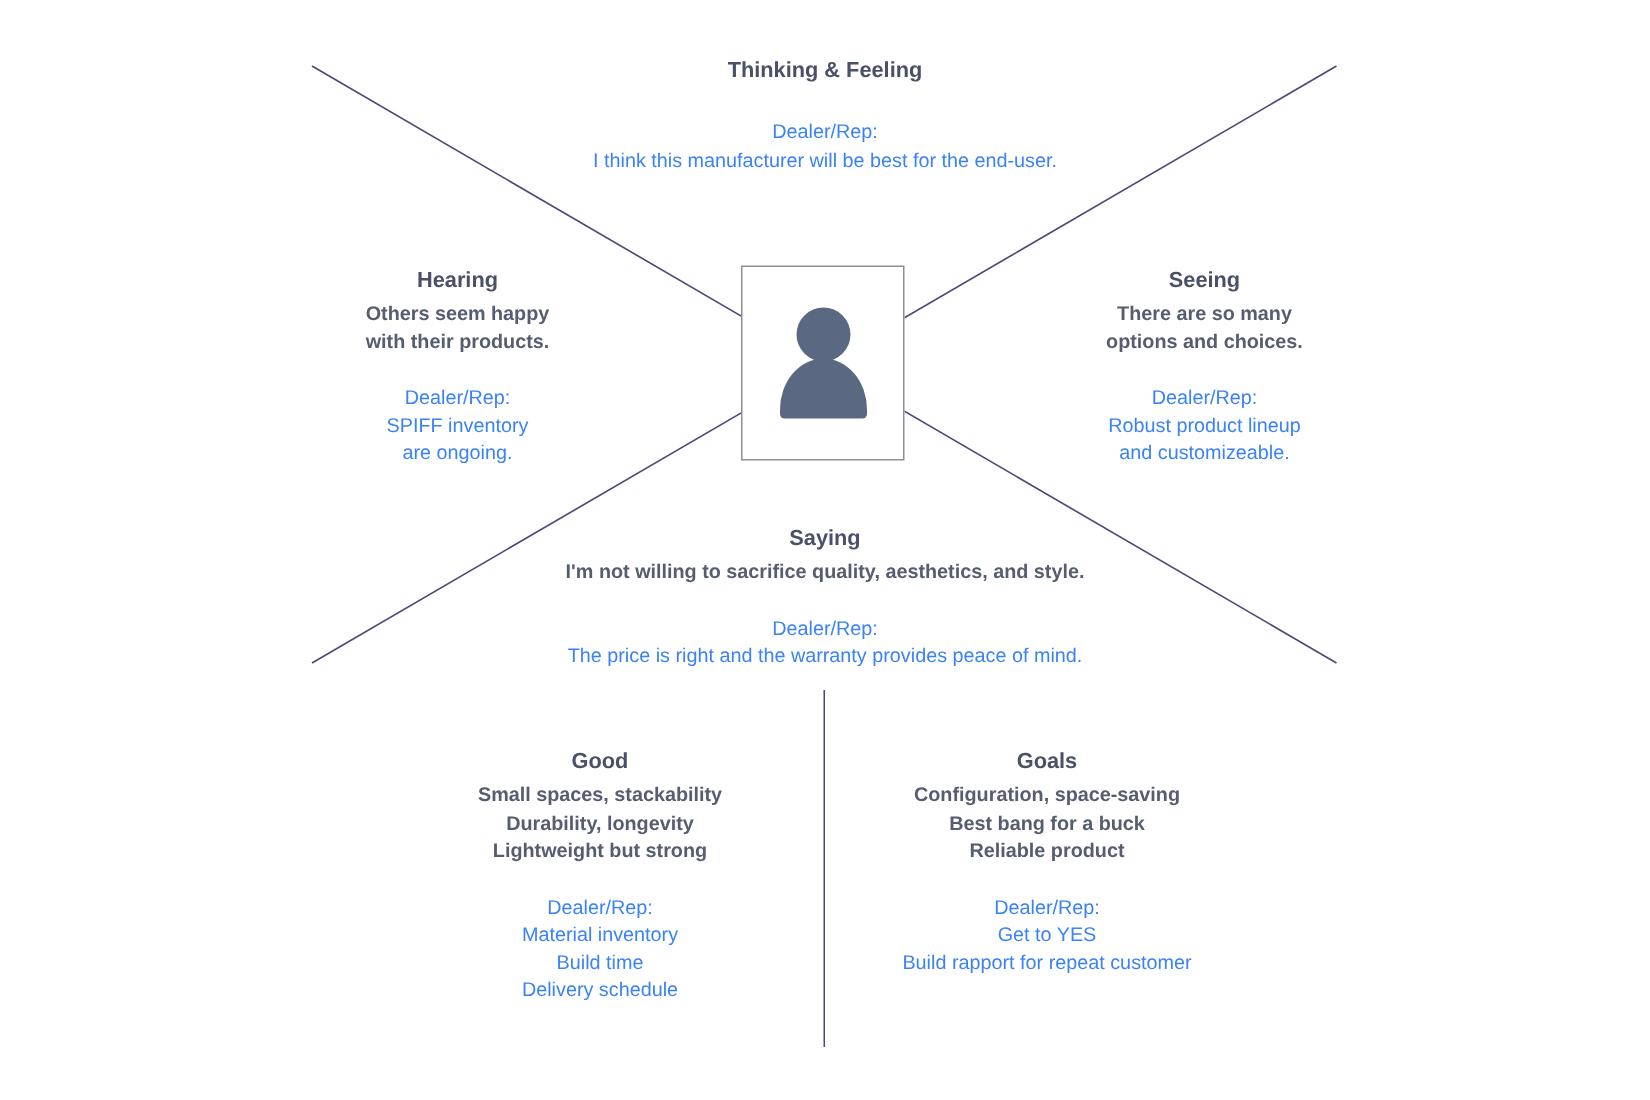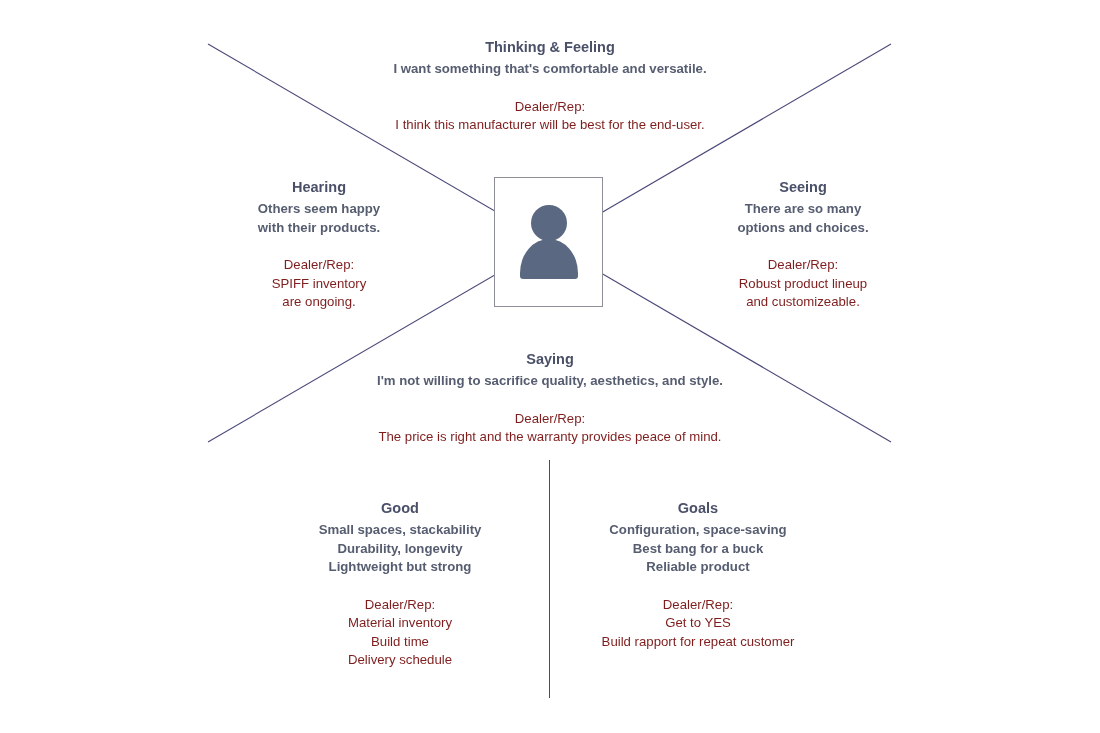--- a/index.html
+++ b/index.html
@@ -93,27 +93,27 @@
     color: #565d70;
     line-height: 18.5px;
   }
   .block .spacer {
     height: 19px;
   }
   .block .dealer-label,
   .block .dealer-line {
     font-size: 13.2px;
     font-weight: normal;
-    color: #7f1d1d;
+    color: #3b82f6;
     line-height: 18.5px;
   }
 
   
   .block--thinking { left: 300px;  top: 38px;  width: 500px; }
-  .block--hearing  { left: 239px;  top: 178px; width: 160px; }
+  .block--hearing  { left: 225px;  top: 178px; width: 160px; }
   .block--seeing   { left: 723px;  top: 178px; width: 160px; }
   .block--saying   { left: 300px;  top: 350px; width: 500px; }
   .block--pain     { left: 300px;  top: 499px; width: 200px; }
   .block--goals    { left: 598px;  top: 499px; width: 200px; }
 
   
   .bottom-divider {
     position: absolute;
     left: 549px;
     top: 460px;
@@ -135,21 +135,20 @@
 
   <div class="avatar-box">
     <div class="avatar-figure">
       <div class="avatar-head"></div>
       <div class="avatar-body"></div>
     </div>
   </div>
 
   <div class="block block--thinking">
     <div class="heading">Thinking &amp; Feeling</div>
-    <div class="primary-line">I want something that's comfortable and versatile.</div>
     <div class="spacer"></div>
     <div class="dealer-label">Dealer/Rep:</div>
     <div class="dealer-line">I think this manufacturer will be best for the end-user.</div>
   </div>
 
   <div class="block block--hearing">
     <div class="heading">Hearing</div>
     <div class="primary-line">Others seem happy</div>
     <div class="primary-line">with their products.</div>
     <div class="spacer"></div>

